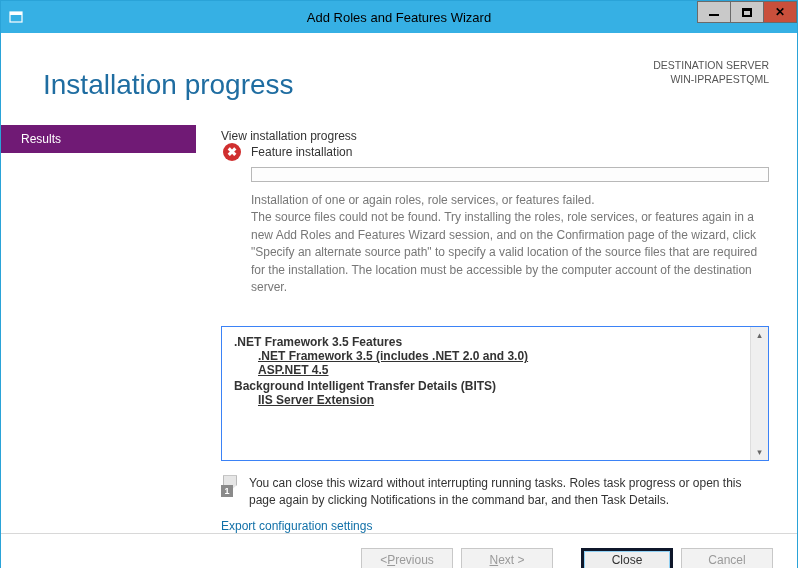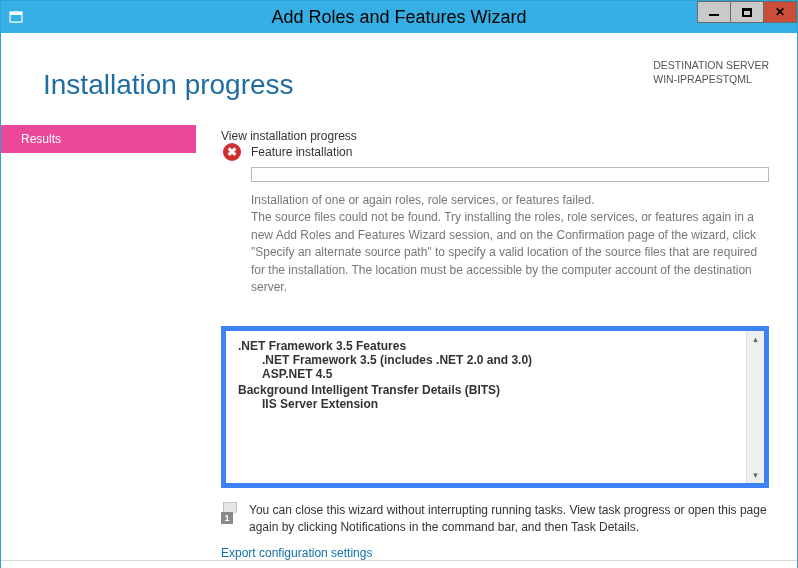--- a/index.html
+++ b/index.html
@@ -18,21 +18,21 @@
     background: #36b0e4;
     display: flex;
     align-items: center;
     position: relative;
     color: #000;
     flex-shrink: 0;
   }
   .titlebar .sysicon { width: 22px; display:flex; align-items:center; justify-content:center; margin-left:4px;}
   .titlebar .title {
     position:absolute; left:0; right:0; text-align:center;
-    font-size: 18px;
+    font-size: 13px;
   }
   .titlebar .winbtns { position:absolute; right:0; top:0; height:22px; display:flex; }
   .winbtn {
     width: 34px; height:22px;
     background: #c9c9c9;
     border: 1px solid #6a6a6a;
     display:flex; align-items:center; justify-content:center;
     margin-left:-1px;
     font-size: 12px;
   }
@@ -50,34 +50,34 @@
     padding: 22px 28px 10px 28px;
     display:flex; align-items:flex-start;
   }
   .header h1 {
     margin:14px;
     font-weight: 300;
     font-size: 28px;
     color: #1f6da1;
     flex:1;
   }
-  .destinfo { text-align:left; font-size:10.5px; color:#555; line-height:1.3; margin-top:4px;}
+  .destinfo { text-align:right; font-size:10.5px; color:#555; line-height:1.3; margin-top:4px;}
   .body {
     flex:1 1 auto;
     display:flex;
     padding-left: 0;
   }
   .sidebar { width: 200px; flex-shrink:0; padding-left:22px;}
   .sidebar .step {
     height: 28px;
     display:flex; align-items:center;
     padding-left: 20px;
     font-size: 12px;
     color:#fff;
-    background:#ec4899;
+    background:#701a75;
     margin-left:-22px;
     width: 195px;
   }
   .main {
     flex:1 1 auto;
     padding: 4px 28px 0 20px;
     color:#333;
     display:flex; flex-direction:column;
   }
   .mainlbl { font-size:12px; color:#333; margin-bottom:0;}
@@ -94,36 +94,36 @@
     border:1px solid #b8b8b8;
     margin: 0 0 10px 30px;
     background:#fdfdfd;
   }
   .desc {
     color:#777; font-size:12px; line-height:1.45;
     margin: 0 0 0 30px;
   }
   .featurebox {
     margin-top: 30px;
-    border:5px solid #3b82f6;
-    height: 162px;
+    border:1px solid #3b82f6;
+    height: 135px;
     position:relative;
     padding: 6px 34px 6px 12px;
     overflow:hidden;
   }
   .featurebox .scroll {
     position:absolute; right:0; top:0; bottom:0; width:18px;
     background:#efefef;
     border-left:1px solid #ddd;
     display:flex; flex-direction:column; align-items:center;
   }
   .scroll .up, .scroll .down { font-size:9px; color:#666; height:16px; display:flex; align-items:center; justify-content:center; width:100%;}
   .scroll .track { flex:1; width:100%; }
   .feat-l1 { font-weight:bold; font-size:12px; margin-top:2px;}
-  .feat-l2 { font-weight:bold; font-size:12px; padding-left:24px;}
+  .feat-l2 { font-weight:bold; font-size:12px; padding-left:24px;text-decoration:underline;}
   .note {
     display:flex; margin-top:14px; font-size:12px; color:#333; line-height:1.4;
   }
   .noteicon {
     width:28px; flex-shrink:0; position:relative; height:26px;
   }
   .noteicon .flag {
     width:14px; height:16px; background:#e6e6e6; border:1px solid #bbb;
     position:absolute; left:2px; top:0;
     clip-path: polygon(0 0, 100% 0, 100% 60%, 50% 100%, 0 60%);
@@ -218,21 +218,21 @@
             <div class="track"></div>
             <div class="down">▾</div>
           </div>
         </div>
 
         <div class="note">
           <div class="noteicon">
             <div class="flag"></div>
             <div class="badge">1</div>
           </div>
-          <div>You can close this wizard without interrupting running tasks. View task progress or open this page again by clicking Notifications in the command bar, and then Task Details.</div>
+          <div>You can close this wizard without interrupting running tasks. Roles task progress or open this page again by clicking Notifications in the command bar, and then Task Details.</div>
         </div>
 
         <div class="exportlink">Export configuration settings</div>
 
       </div>
     </div>
 
     <div class="footer">
       <button class="btn disabled">
           <span>&lt; </span>

